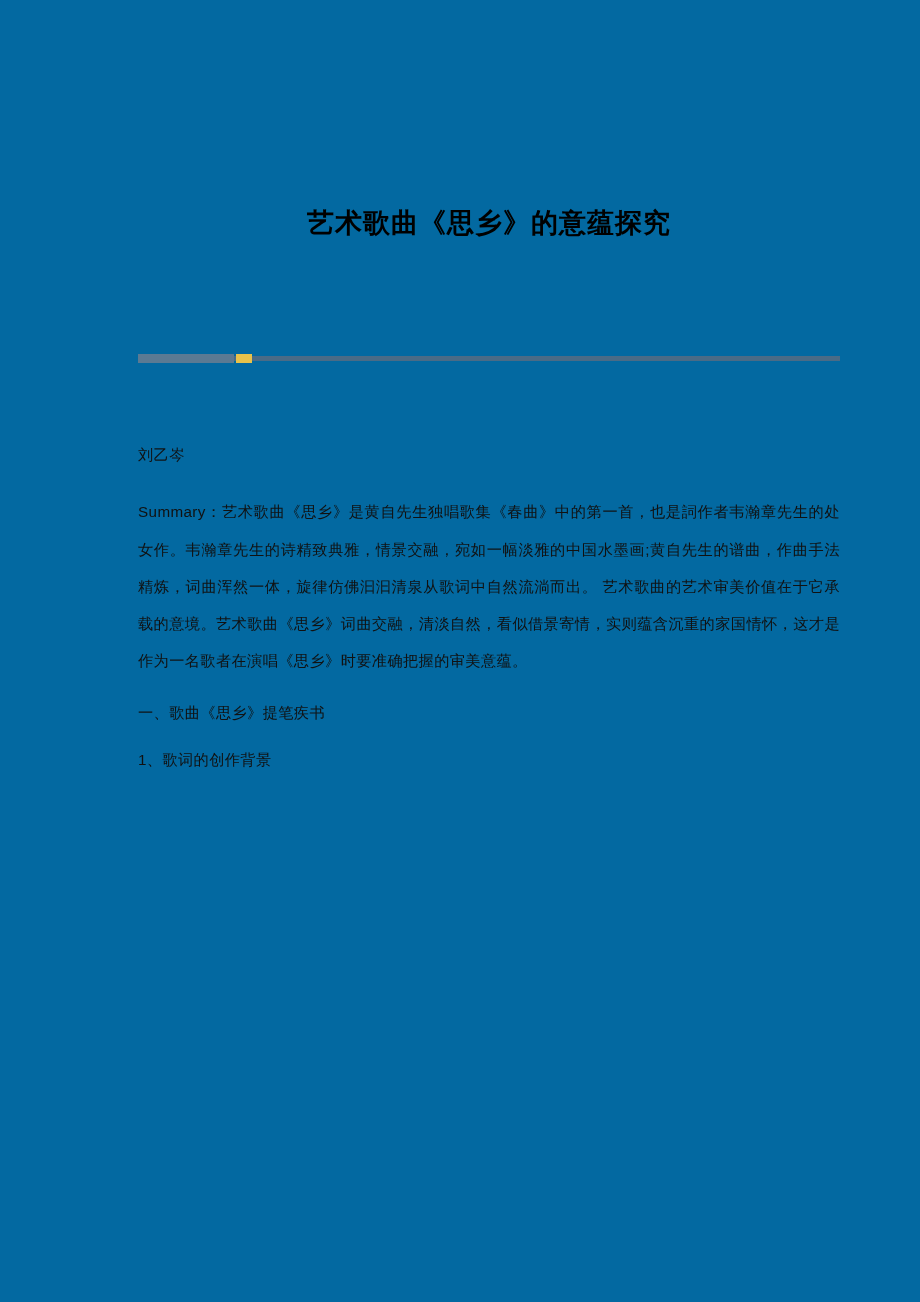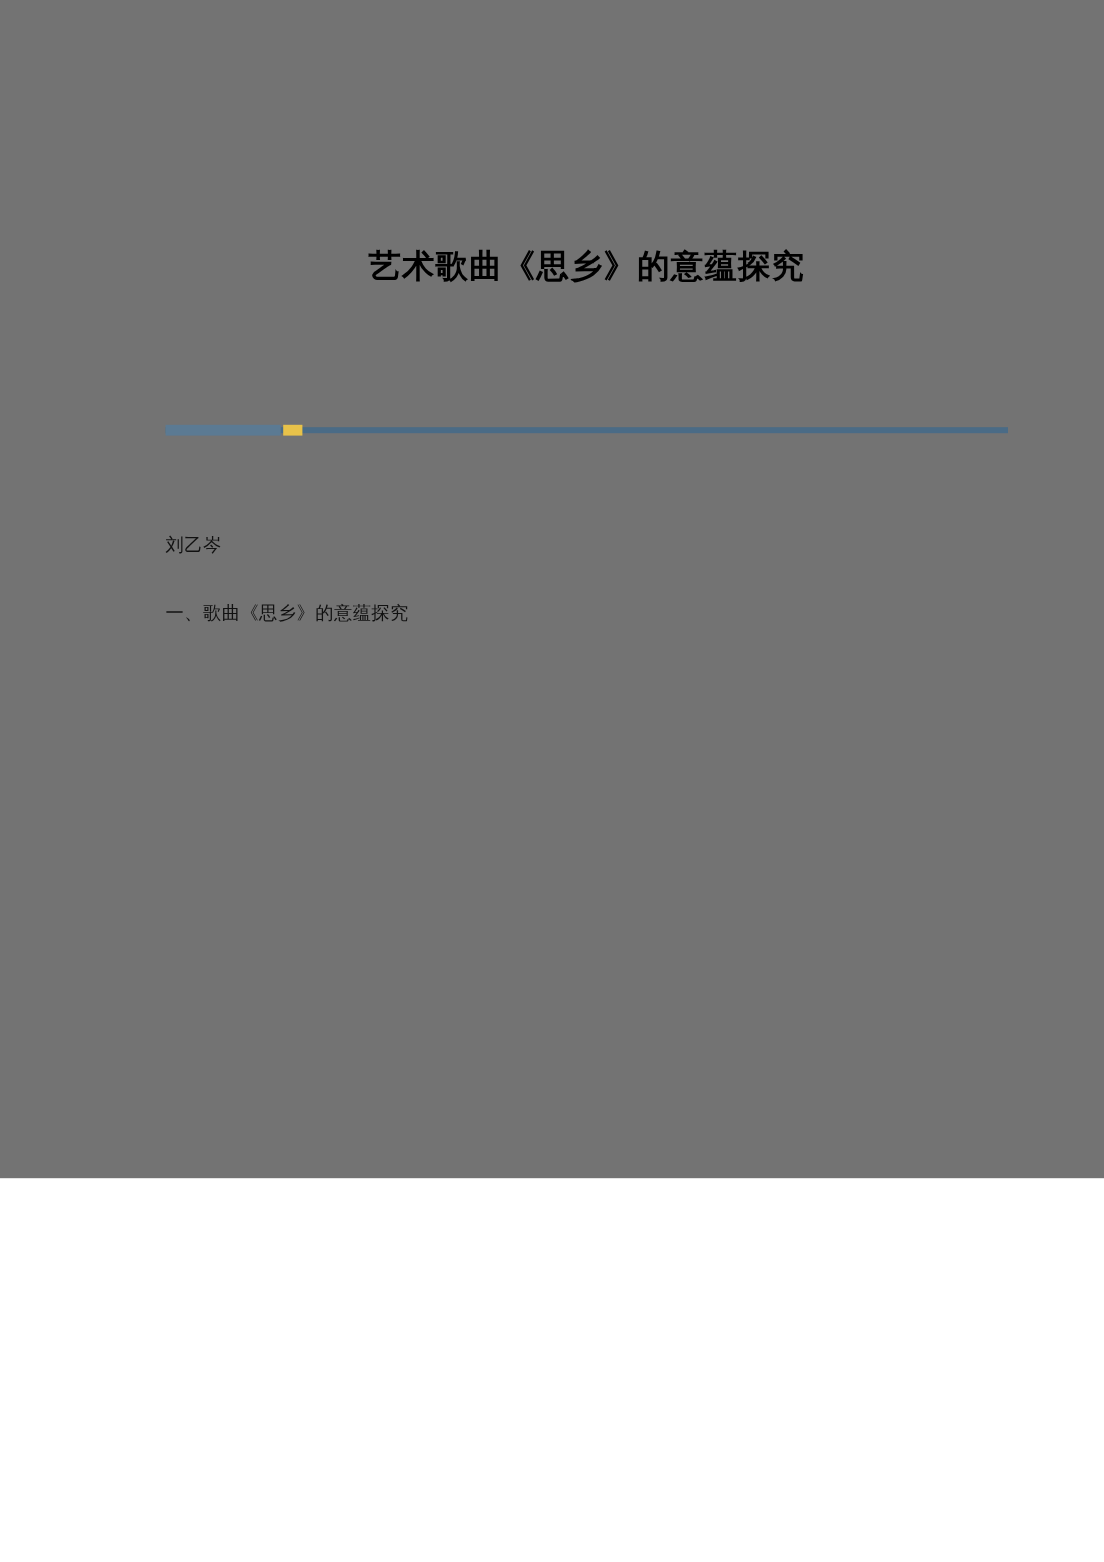--- a/index.html
+++ b/index.html
@@ -7,23 +7,23 @@
     padding: 0;
     background: #ffffff;
   }
   body {
     font-family: "Liberation Serif", "DejaVu Serif", serif;
     color: #000000;
   }
   .page {
     position: relative;
     width: 920px;
-    height: 982px;
+    height: 1302px;
     margin: 0 auto;
-    background: #737373;
+    background: #0369a1;
     overflow: hidden;
     box-sizing: border-box;
   }
   .content {
     position: absolute;
     left: 138px;
     top: 0;
     width: 702px;
   }
   .doc-title {
@@ -93,17 +93,19 @@
     <div class="doc-title">艺术歌曲《思乡》的意蕴探究</div>
 
     <div class="divider-wrap">
       <div class="divider-bar"></div>
       <div class="divider-left"></div>
       <div class="divider-dot"></div>
     </div>
 
     <div class="body-block">
       <p class="para author">刘乙岑</p>
-      <p class="para tight">一、歌曲《思乡》的意蕴探究</p>
+      <p class="para">Summary：艺术歌曲《思乡》是黄自先生独唱歌集《春曲》中的第一首，也是詞作者韦瀚章先生的处女作。韦瀚章先生的诗精致典雅，情景交融，宛如一幅淡雅的中国水墨画;黄自先生的谱曲，作曲手法精炼，词曲浑然一体，旋律仿佛汩汩清泉从歌词中自然流淌而出。 艺术歌曲的艺术审美价值在于它承载的意境。艺术歌曲《思乡》词曲交融，清淡自然，看似借景寄情，实则蕴含沉重的家国情怀，这才是作为一名歌者在演唱《思乡》时要准确把握的审美意蕴。</p>
+      <p class="para tight">一、歌曲《思乡》提笔疾书</p>
+      <p class="para tight">1、歌词的创作背景</p>
     </div>
 
   </div>
 </div>
 
 </body></html>

